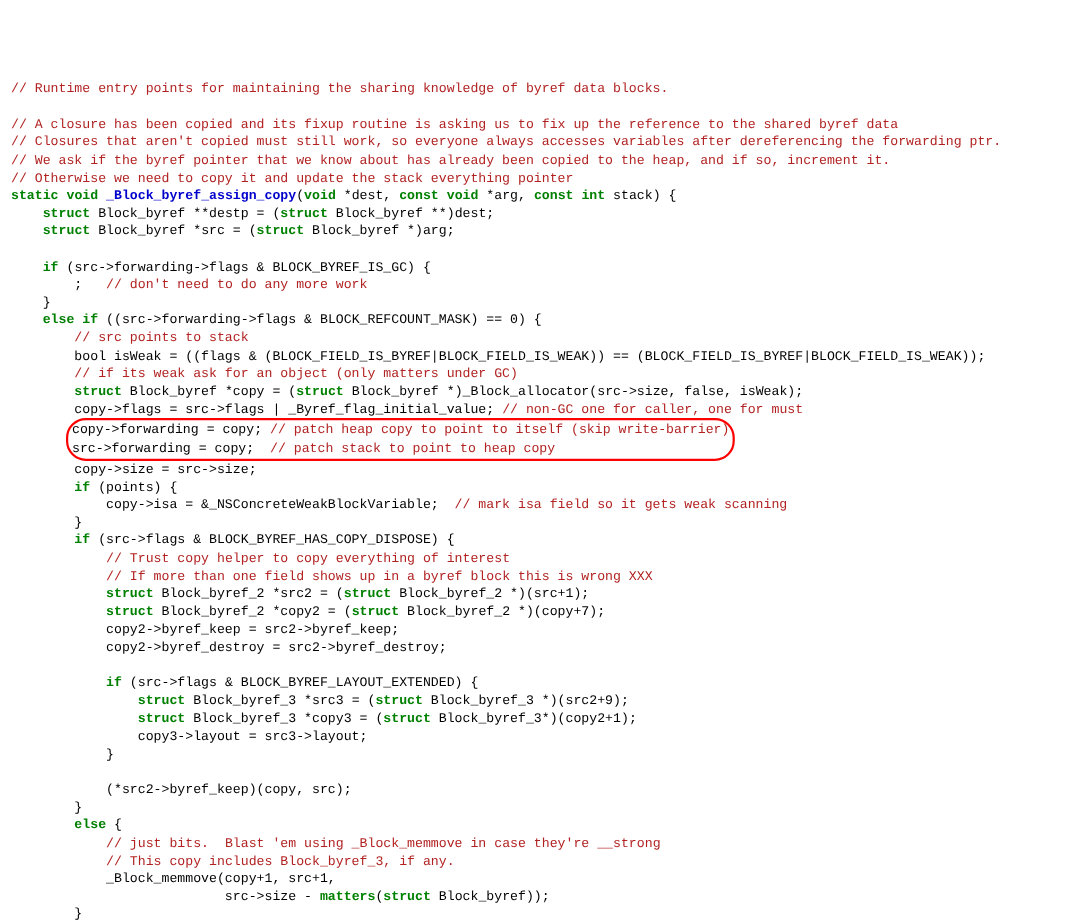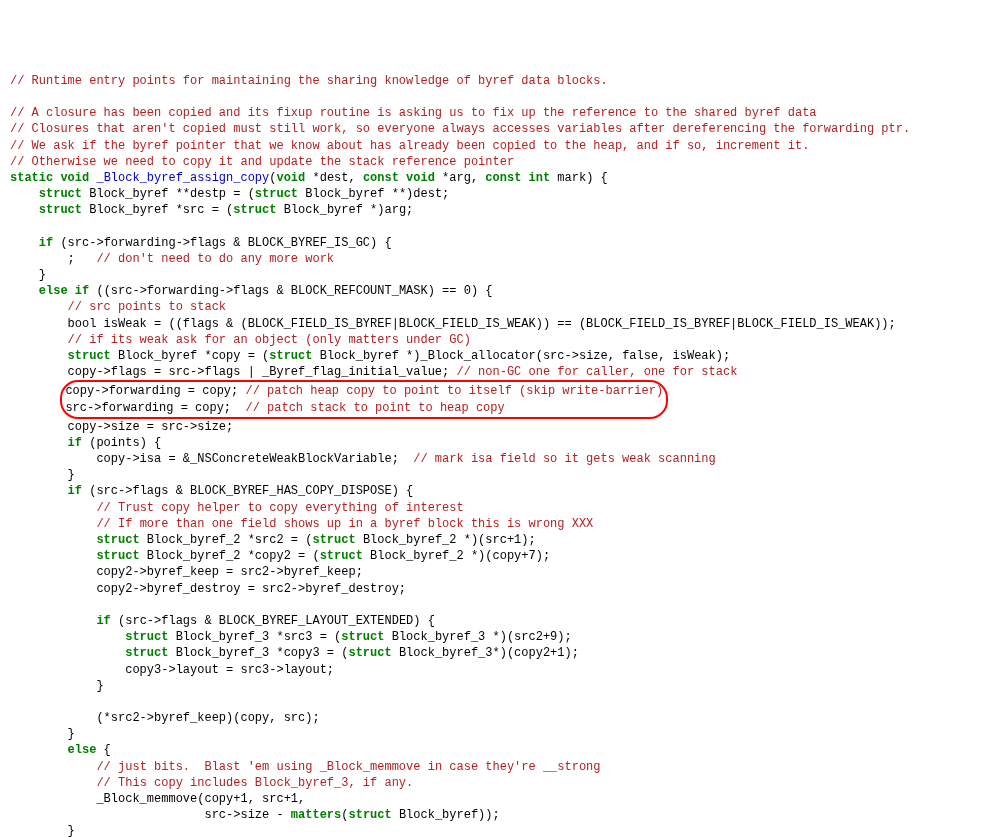--- a/index.html
+++ b/index.html
@@ -7,52 +7,52 @@
     font-size: 12px;
     background: #ffffff;
     margin: 0;
     padding: 8px 10px;
     line-height: 1.35;
     white-space: pre;
     color: #000;
   }
   .cm { color: #b22222; }
   .kw { color: #008000; font-weight: bold; }
-  .fn { color: #0000cd; font-weight: normal; }
+  .fn { color: #0000cd; font-weight: bold; }
   .highlight {
     display: inline-block;
     border: 2.5px solid #ff0000;
     border-radius: 18px;
     padding: 1px 3px;
   }
 </style>
 </head>
 <body>
 
 
 
 <span class="cm">// Runtime entry points for maintaining the sharing knowledge of byref data blocks.</span>
 <span></span>
 <span class="cm">// A closure has been copied and its fixup routine is asking us to fix up the reference to the shared byref data</span>
 <span class="cm">// Closures that aren't copied must still work, so everyone always accesses variables after dereferencing the forwarding ptr.</span>
 <span class="cm">// We ask if the byref pointer that we know about has already been copied to the heap, and if so, increment it.</span>
-<span class="cm">// Otherwise we need to copy it and update the stack reference pointer</span>
-<span><span class="kw">static</span> <span class="kw">void</span> <span class="fn">_Block_byref_assign_copy</span>(<span class="kw">void</span><span> *dest, </span><span class="kw">const</span> <span class="kw">void</span><span> *arg, </span><span class="kw">const</span> <span class="kw">int</span><span> mark) {</span></span>
+<span class="cm">// Otherwise we need to copy it and update the stack everything pointer</span>
+<span><span class="kw">static</span> <span class="kw">void</span> <span class="fn">_Block_byref_assign_copy</span>(<span class="kw">void</span><span> *dest, </span><span class="kw">const</span> <span class="kw">void</span><span> *arg, </span><span class="kw">const</span> <span class="kw">int</span><span> stack) {</span></span>
 <span>    <span class="kw">struct</span><span> Block_byref **destp = (</span><span class="kw">struct</span><span> Block_byref **)dest;</span></span>
 <span>    <span class="kw">struct</span><span> Block_byref *src = (</span><span class="kw">struct</span><span> Block_byref *)arg;</span></span>
 <span></span>
 <span>    <span class="kw">if</span><span> (src-&gt;forwarding-&gt;flags &amp; BLOCK_BYREF_IS_GC) {</span></span>
 <span><span>        ;   </span><span class="cm">// don't need to do any more work</span></span>
 <span>    }</span>
 <span>    <span class="kw">else</span> <span class="kw">if</span><span> ((src-&gt;forwarding-&gt;flags &amp; BLOCK_REFCOUNT_MASK) == 0) {</span></span>
 <span>        <span class="cm">// src points to stack</span></span>
 <span>        bool isWeak = ((flags &amp; (BLOCK_FIELD_IS_BYREF|BLOCK_FIELD_IS_WEAK)) == (BLOCK_FIELD_IS_BYREF|BLOCK_FIELD_IS_WEAK));</span>
 <span>        <span class="cm">// if its weak ask for an object (only matters under GC)</span></span>
 <span>        <span class="kw">struct</span><span> Block_byref *copy = (</span><span class="kw">struct</span><span> Block_byref *)_Block_allocator(src-&gt;size, false, isWeak);</span></span>
-<span><span>        copy-&gt;flags = src-&gt;flags | _Byref_flag_initial_value; </span><span class="cm">// non-GC one for caller, one for stack</span></span>
+<span><span>        copy-&gt;flags = src-&gt;flags | _Byref_flag_initial_value; </span><span class="cm">// non-GC one for caller, one for must</span></span>
 <span>       <span class="highlight"><span>copy-&gt;forwarding = copy; </span><span class="cm">// patch heap copy to point to itself (skip write-barrier)</span>
 <span>src-&gt;forwarding = copy;  </span><span class="cm">// patch stack to point to heap copy                      </span></span></span>
 <span>        copy-&gt;size = src-&gt;size;</span>
 <span>        <span class="kw">if</span><span> (points) {</span></span>
 <span><span>            copy-&gt;isa = &amp;_NSConcreteWeakBlockVariable;  </span><span class="cm">// mark isa field so it gets weak scanning</span></span>
 <span>        }</span>
 <span>        <span class="kw">if</span><span> (src-&gt;flags &amp; BLOCK_BYREF_HAS_COPY_DISPOSE) {</span></span>
 <span>            <span class="cm">// Trust copy helper to copy everything of interest</span></span>
 <span>            <span class="cm">// If more than one field shows up in a byref block this is wrong XXX</span></span>
 <span>            <span class="kw">struct</span><span> Block_byref_2 *src2 = (</span><span class="kw">struct</span><span> Block_byref_2 *)(src+1);</span></span>

